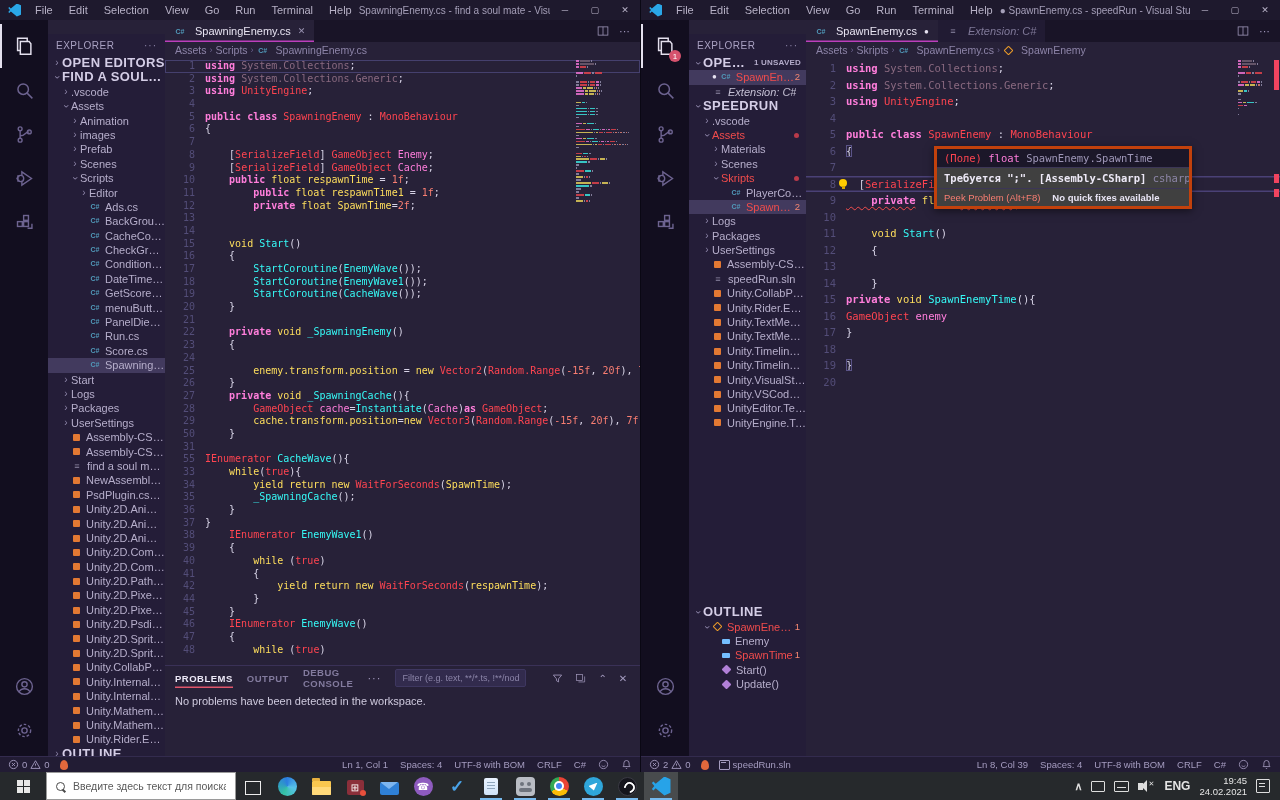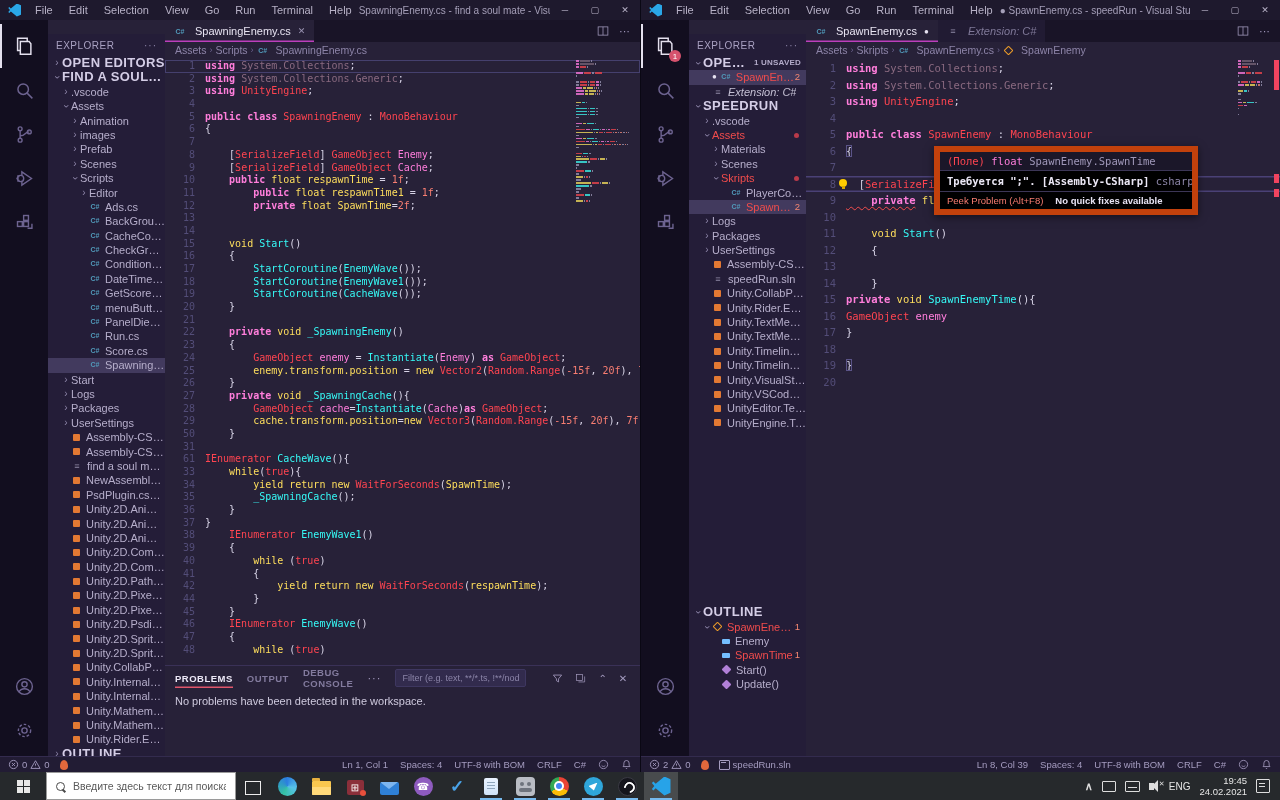--- a/index.html
+++ b/index.html
@@ -80,21 +80,21 @@
   .bulb{position:absolute;left:33px;top:3px;width:8px;height:8px;border-radius:50%;background:#ffcc00;}
   .bulb::after{content:"";position:absolute;left:2.5px;top:7.5px;width:3px;height:2.5px;background:#d9a800;}
   .minimap{position:absolute;top:2px;right:6px;width:58px;}
   #win-right .minimap{width:30px;right:12px;}
   .mrow{height:1.7px;margin-bottom:1.3px;white-space:nowrap;overflow:hidden;}
   .mb{display:inline-block;height:1.7px;margin-right:1px;vertical-align:top;background:#8d87a5;opacity:.9;}
   .mb.k,.mb.v{background:#e16ec9;} .mb.t,.mb.y{background:#d8c356;} .mb.c{background:#d6404a;}
   .mb.f{background:#3ad6d4;} .mb.n{background:#d67a6e;} .mb.d{background:#6b5a6e;}
   .ruler-mark{position:absolute;right:1px;width:5px;background:#f0445f;z-index:4;}
   
-  .hover-tip{position:absolute;left:128px;top:88px;width:252px;background:#000000;border:6px solid #c2410c;z-index:6;
+  .hover-tip{position:absolute;left:128px;top:88px;width:252px;background:#404040;border:3px solid #c2410c;z-index:6;
     font:10.5px "DejaVu Sans Mono",monospace;box-shadow:0 2px 8px rgba(0,0,0,.5);}
   .tip-r1{background:#1b1729;padding:3px 7px;border-bottom:1px solid #3c3656;white-space:nowrap;overflow:hidden;}
   .tip-r1 .a{color:#fe4450;} .tip-r1 .b{color:#ff7edb;} .tip-r1 .c2{color:#9f97b8;}
   .tip-r2{padding:4px 7px;color:#ece8f6;font-weight:700;white-space:nowrap;overflow:hidden;}
   .tip-r2 .dim2{color:#8d86a8;font-weight:400;}
   .tip-r3{border-top:1px solid #3c3656;padding:3px 7px;display:flex;gap:12px;font:9.5px "Liberation Sans",sans-serif;align-items:center;}
   .tip-link{color:#f97e72;} .tip-note{color:#e8e4f4;font-weight:700;}
   
   .panel{height:90px;flex:none;border-top:1px solid #3a3157;background:#272138;display:flex;flex-direction:column;}
   .panel-tabs{height:24px;display:flex;align-items:center;padding:0 10px;gap:14px;flex:none;}
@@ -160,21 +160,21 @@
   .tb-tray{display:flex;align-items:center;gap:9px;padding-right:10px;color:#e5e5e5;}
   .tray-chev{font-size:11px;font-weight:700;color:#ddd;}
   .tray-ico{display:inline-block;position:relative;}
   .tray-ico.pc{width:12px;height:9px;border:1.4px solid #ddd;border-radius:1px;}
   .tray-ico.pc::after{content:"";position:absolute;left:3px;top:9px;width:6px;height:1.5px;background:#ddd;}
   .tray-ico.kb{width:13px;height:9px;border:1.4px solid #ddd;border-radius:1px;}
   .tray-ico.kb::after{content:"";position:absolute;left:2px;top:5px;width:9px;height:1.4px;background:#ddd;}
   .tray-ico.vol{width:5px;height:7px;background:#ddd;}
   .tray-ico.vol::before{content:"";position:absolute;left:3px;top:-2.5px;border-top:6px solid transparent;border-bottom:6px solid transparent;border-right:6px solid #ddd;}
   .tray-ico.vol::after{content:"✕";position:absolute;left:10px;top:-3px;font-size:7px;color:#ddd;}
-  .tray-lang{font-size:10px;margin-left:6px;}
+  .tray-lang{font-size:12px;margin-left:12px;font-weight:bold;}
   .tray-clock{text-align:right;font-size:9.5px;line-height:11px;}
   .tray-ico.notif{width:12px;height:12px;border:1.4px solid #ddd;border-radius:1px;}
   .tray-ico.notif::after{content:"";position:absolute;left:2px;top:3px;width:6px;height:1.2px;background:#ddd;box-shadow:0 3px 0 #ddd;}
   svg{display:block;}
 </style>
 </head>
 <body>
 
 <div class="desktop">
 
@@ -534,29 +534,29 @@
               <div class="cl"><span class="ln">14</span><span class="ct"></span></div>
               <div class="cl"><span class="ln">15</span><span class="ct"><span class="t">    void </span><span class="f">Start</span><span class="w">()</span></span></div>
               <div class="cl"><span class="ln">16</span><span class="ct"><span class="w">    {</span></span></div>
               <div class="cl"><span class="ln">17</span><span class="ct"><span class="f">        StartCoroutine</span><span class="w">(</span><span class="f">EnemyWave</span><span class="w">());</span></span></div>
               <div class="cl"><span class="ln">18</span><span class="ct"><span class="f">        StartCoroutine</span><span class="w">(</span><span class="f">EnemyWave1</span><span class="w">());</span></span></div>
               <div class="cl"><span class="ln">19</span><span class="ct"><span class="f">        StartCoroutine</span><span class="w">(</span><span class="f">CacheWave</span><span class="w">());</span></span></div>
               <div class="cl"><span class="ln">20</span><span class="ct"><span class="w">    }</span></span></div>
               <div class="cl"><span class="ln">21</span><span class="ct"></span></div>
               <div class="cl"><span class="ln">22</span><span class="ct"><span class="k">    private </span><span class="t">void </span><span class="f">_SpawningEnemy</span><span class="w">()</span></span></div>
               <div class="cl"><span class="ln">23</span><span class="ct"><span class="w">    {</span></span></div>
-              <div class="cl"><span class="ln">24</span><span class="ct"><span class="c">        GameObject</span><span class="v"> enemy </span><span class="w">= </span><span class="f">Instantiate</span><span class="w">(</span><span class="v">Enemy</span><span class="w">) </span><span class="k">as </span><span class="c">GameObject</span><span class="w">;</span></span></div>
+              <div class="cl"><span class="ln">24</span></div>
               <div class="cl"><span class="ln">25</span><span class="ct"><span class="y">        enemy.transform.position </span><span class="w">= </span><span class="t">new </span><span class="c">Vector2</span><span class="w">(</span><span class="c">Random.Range</span><span class="w">(</span><span class="n">-15f</span><span class="w">, </span><span class="n">20f</span><span class="w">), </span><span class="n">7f</span></span></div>
               <div class="cl"><span class="ln">26</span><span class="ct"><span class="w">    }</span></span></div>
               <div class="cl"><span class="ln">27</span><span class="ct"><span class="k">    private </span><span class="t">void </span><span class="f">_SpawningCache</span><span class="w">(){</span></span></div>
               <div class="cl"><span class="ln">28</span><span class="ct"><span class="c">        GameObject</span><span class="v"> cache</span><span class="w">=</span><span class="f">Instantiate</span><span class="w">(</span><span class="v">Cache</span><span class="w">)</span><span class="k">as </span><span class="c">GameObject</span><span class="w">;</span></span></div>
               <div class="cl"><span class="ln">29</span><span class="ct"><span class="y">        cache.transform.position</span><span class="w">=</span><span class="t">new </span><span class="c">Vector3</span><span class="w">(</span><span class="c">Random.Range</span><span class="w">(</span><span class="n">-15f</span><span class="w">, </span><span class="n">20f</span><span class="w">), </span><span class="n">7f</span><span class="w">);</span></span></div>
               <div class="cl"><span class="ln">50</span><span class="ct"><span class="w">    }</span></span></div>
               <div class="cl"><span class="ln">31</span><span class="ct"></span></div>
-              <div class="cl"><span class="ln">61</span><span class="ct"><span class="c">IEnumerator</span><span class="f"> CacheWave</span><span class="w">(){</span></span></div>
+              <div class="cl"><span class="ln">55</span><span class="ct"><span class="c">IEnumerator</span><span class="f"> CacheWave</span><span class="w">(){</span></span></div>
               <div class="cl"><span class="ln">33</span><span class="ct"><span class="t">    while</span><span class="w">(</span><span class="c">true</span><span class="w">){</span></span></div>
               <div class="cl"><span class="ln">34</span><span class="ct"><span class="t">        yield return new </span><span class="c">WaitForSeconds</span><span class="w">(</span><span class="y">SpawnTime</span><span class="w">);</span></span></div>
               <div class="cl"><span class="ln">35</span><span class="ct"><span class="f">        _SpawningCache</span><span class="w">();</span></span></div>
               <div class="cl"><span class="ln">36</span><span class="ct"><span class="w">    }</span></span></div>
               <div class="cl"><span class="ln">37</span><span class="ct"><span class="w">}</span></span></div>
               <div class="cl"><span class="ln">38</span><span class="ct"><span class="c">    IEnumerator</span><span class="f"> EnemyWave1</span><span class="w">()</span></span></div>
               <div class="cl"><span class="ln">39</span><span class="ct"><span class="w">    {</span></span></div>
               <div class="cl"><span class="ln">40</span><span class="ct"><span class="t">        while </span><span class="w">(</span><span class="c">true</span><span class="w">)</span></span></div>
               <div class="cl"><span class="ln">41</span><span class="ct"><span class="w">        {</span></span></div>
               <div class="cl"><span class="ln">42</span><span class="ct"><span class="t">            yield return new </span><span class="c">WaitForSeconds</span><span class="w">(</span><span class="y">respawnTime</span><span class="w">);</span></span></div>

